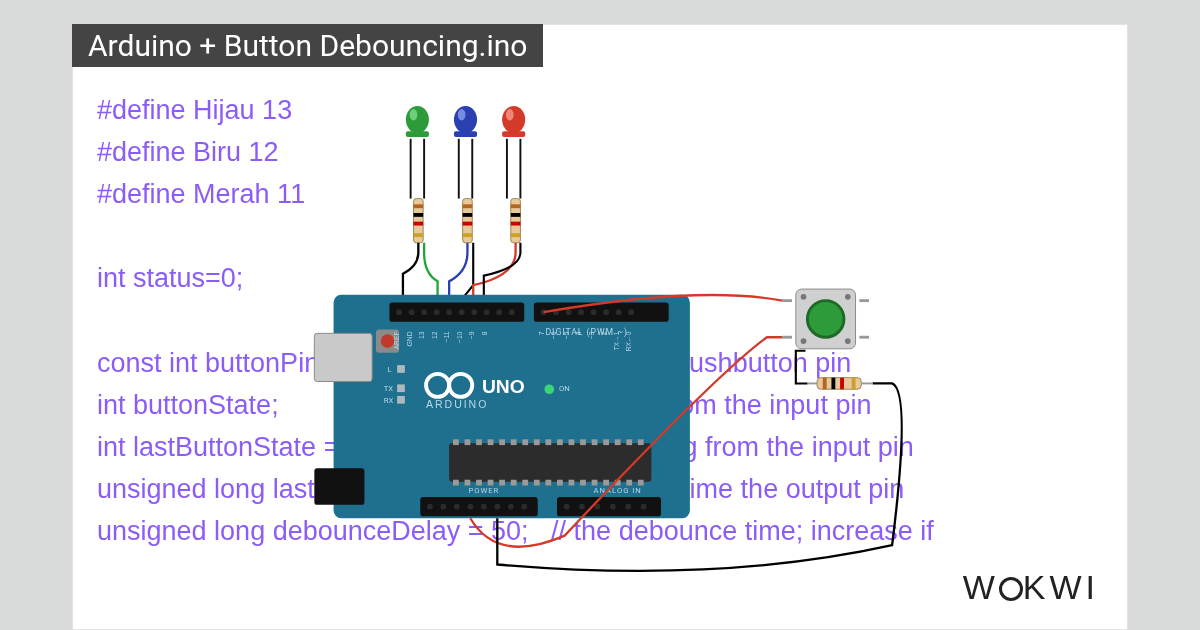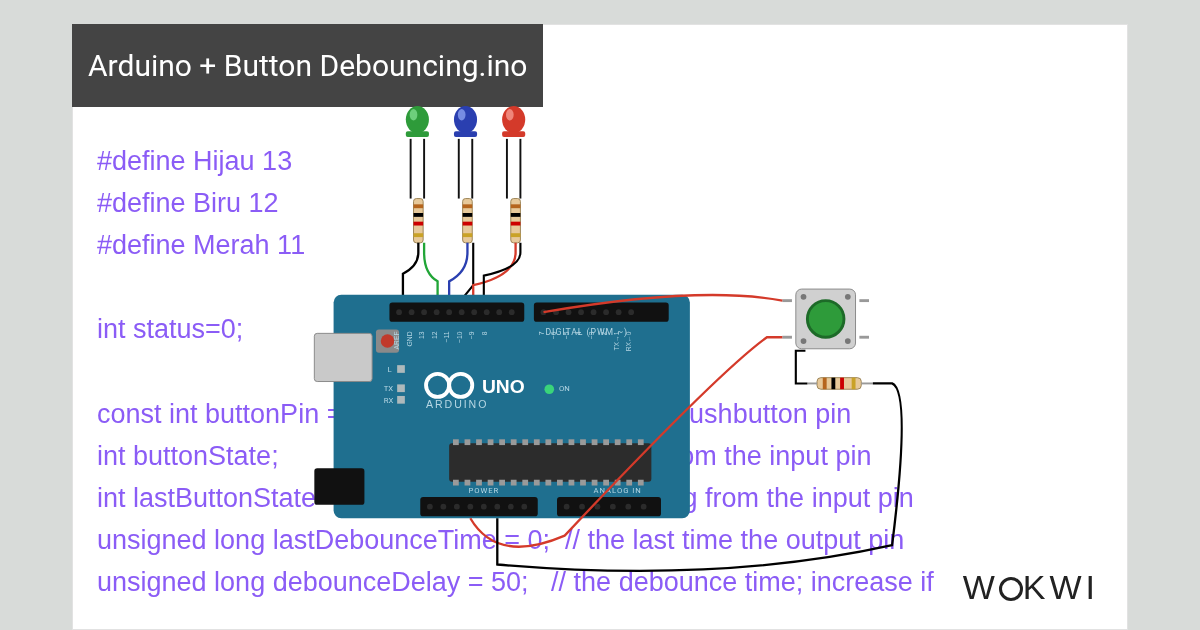--- a/index.html
+++ b/index.html
@@ -17,24 +17,24 @@
       left: 72px;
       right: 72px;
       bottom: 0;
       background: #ffffff;
       border: 1px solid #e2e2e2;
     }
     .title-bar {
       background: #444444;
       color: #ffffff;
       display: inline-block;
-      padding: 24px 16px;
+      padding: 4px 16px;
       font-size: 30px;
       font-weight: 400;
-      margin: -1px 0 15px -1px;
+      margin: -1px 0 4px -1px;
     }
     .code-area {
       padding: 18px 24px 0 24px;
       font-size: 27px;
       line-height: 1.56;
       color: #8b5cf6;
       font-family: -apple-system, BlinkMacSystemFont, 'Segoe UI', sans-serif;
       white-space: pre-wrap;
     }
     .diagram {

